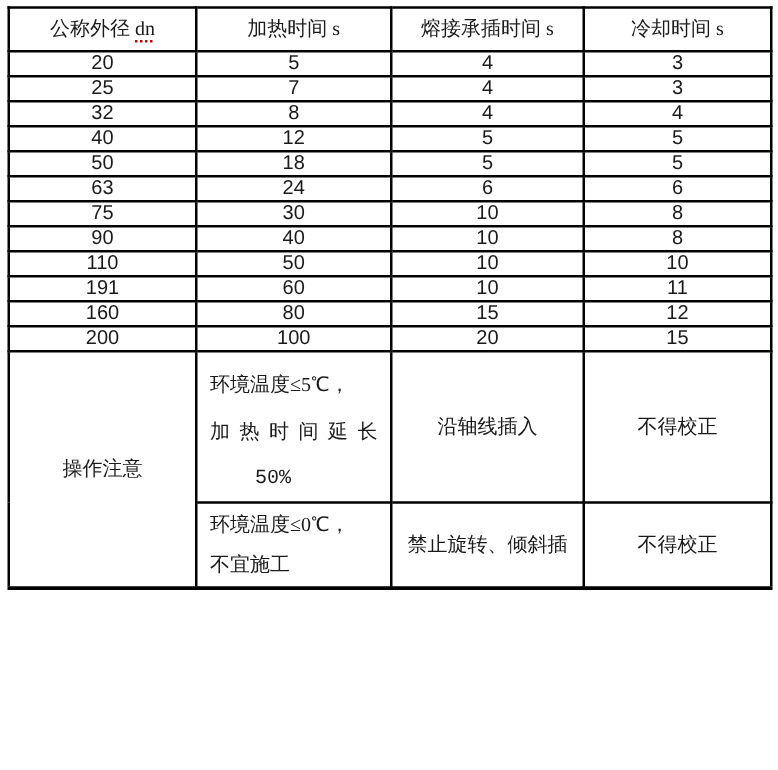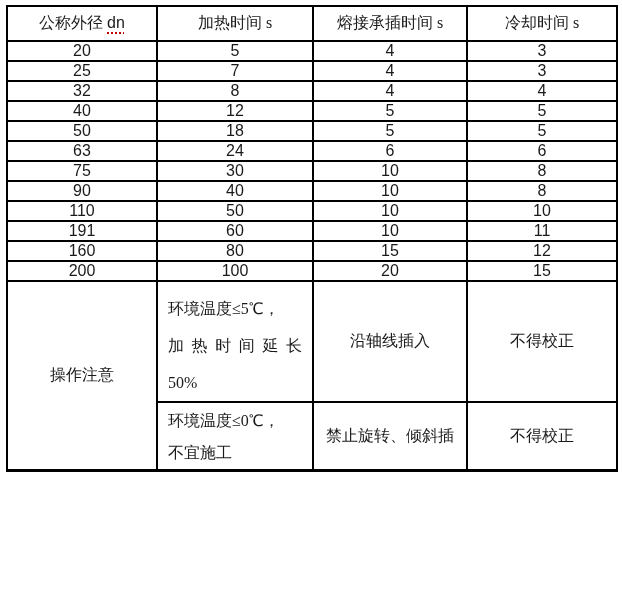--- a/index.html
+++ b/index.html
@@ -44,23 +44,23 @@
   thead tr { height: 35px; }
   tbody.data tr { height: 16px; }
   td.num {
     font-family: "Liberation Sans", sans-serif;
     font-size: 16px;
   }
   .squiggle {
     text-decoration: underline dotted #c00000;
     text-decoration-thickness: 2px;
     text-underline-offset: 4px;
-    font-family: Liberation Sans, sans-serif;
-  }
-  .latin { font-family: Liberation Serif, serif; }
+    font-family: Liberation Serif, serif;
+  }
+  .latin { font-family: Liberation Mono, monospace; margin-left: 36px; }
   tr.notes-row-1 { height: 119px; }
   tr.notes-row-2 { height: 60px; }
   td.notes-label {
     text-align: center;
     vertical-align: middle;
     font-size: 16px;
     font-family: Liberation Serif, serif;
   }
   td.note-text {
     text-align: left;

